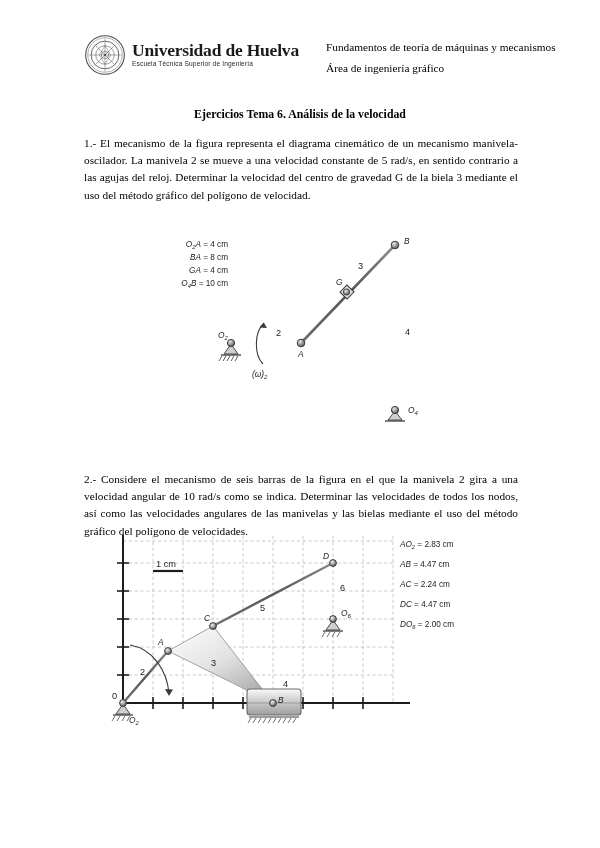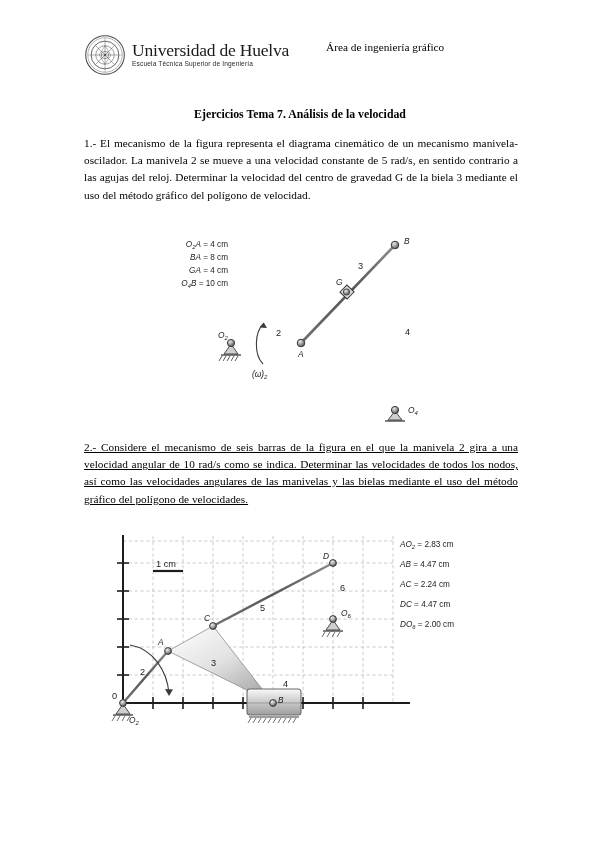--- a/index.html
+++ b/index.html
@@ -42,21 +42,21 @@
     height: 42px;
     flex: 0 0 42px;
   }
   .logo-text {
     margin-left: 6px;
     line-height: 1;
   }
   .logo-title {
     font-family: "Liberation Serif", "DejaVu Serif", serif;
     font-size: 17.5px;
-    font-weight: normal;
+    font-weight: bold;
     letter-spacing: -0.2px;
     color: #1a1a1a;
     white-space: nowrap;
   }
   .logo-sub {
     font-family: "Liberation Sans", "DejaVu Sans", sans-serif;
     font-size: 6.6px;
     color: #2a2a2a;
     letter-spacing: 0.15px;
     margin-top: 2px;
@@ -88,21 +88,21 @@
   
   .para {
     position: absolute;
     left: 84px;
     width: 434px;
     font-size: 11.3px;
     line-height: 17.2px;
     text-align: justify;
   }
   #para1 { top: 135px; }
-  #para2 { top: 439px; text-decoration: underline; }
+  #para2 { top: 471px; }
 
   
   .figure {
     position: absolute;
   }
   #figure1 { left: 150px; top: 228px; width: 310px; height: 195px; }
   #figure2 { left: 110px; top: 533px; width: 390px; height: 205px; }
 
   svg { display: block; overflow: visible; }
   .fig-num {
@@ -151,25 +151,26 @@
         </g>
         <path d="M50 28 L64 50 L50 72 L36 50 Z" fill="none" stroke="#5a5a5a" stroke-width="1.1"></path>
       </svg>
       <div class="logo-text">
         <div class="logo-title">Universidad de Huelva</div>
         <div class="logo-sub">Escuela Técnica Superior de Ingeniería</div>
       </div>
     </div>
 
     <div class="header-right">
+      <div class="header-line">Fundamentos de teoría de máquinas y mecanismos</div>
       <div class="header-line">Área de ingeniería gráfico</div>
     </div>
   </div>
 
-  <div class="doc-title">Ejercicios Tema 7. Análisis de la velocidad</div>
+  <div class="doc-title">Ejercicios Tema 6. Análisis de la velocidad</div>
 
   <div class="para" id="para1">1.- El mecanismo de la figura representa el diagrama cinemático de un mecanismo manivela-oscilador. La manivela 2 se mueve a una velocidad constante de 5 rad/s, en sentido contrario a las agujas del reloj. Determinar la velocidad del centro de gravedad G de la biela 3 mediante el uso del método gráfico del polígono de velocidad.</div>
 
   <div class="figure" id="figure1">
     <svg width="310" height="195" viewBox="0 0 310 195">
       <defs>
         <radialGradient id="pinGrad" cx="35%" cy="30%" r="75%">
           <stop offset="0%" stop-color="#e8e8e8"></stop>
           <stop offset="55%" stop-color="#9b9b9b"></stop>
           <stop offset="100%" stop-color="#4a4a4a"></stop>

